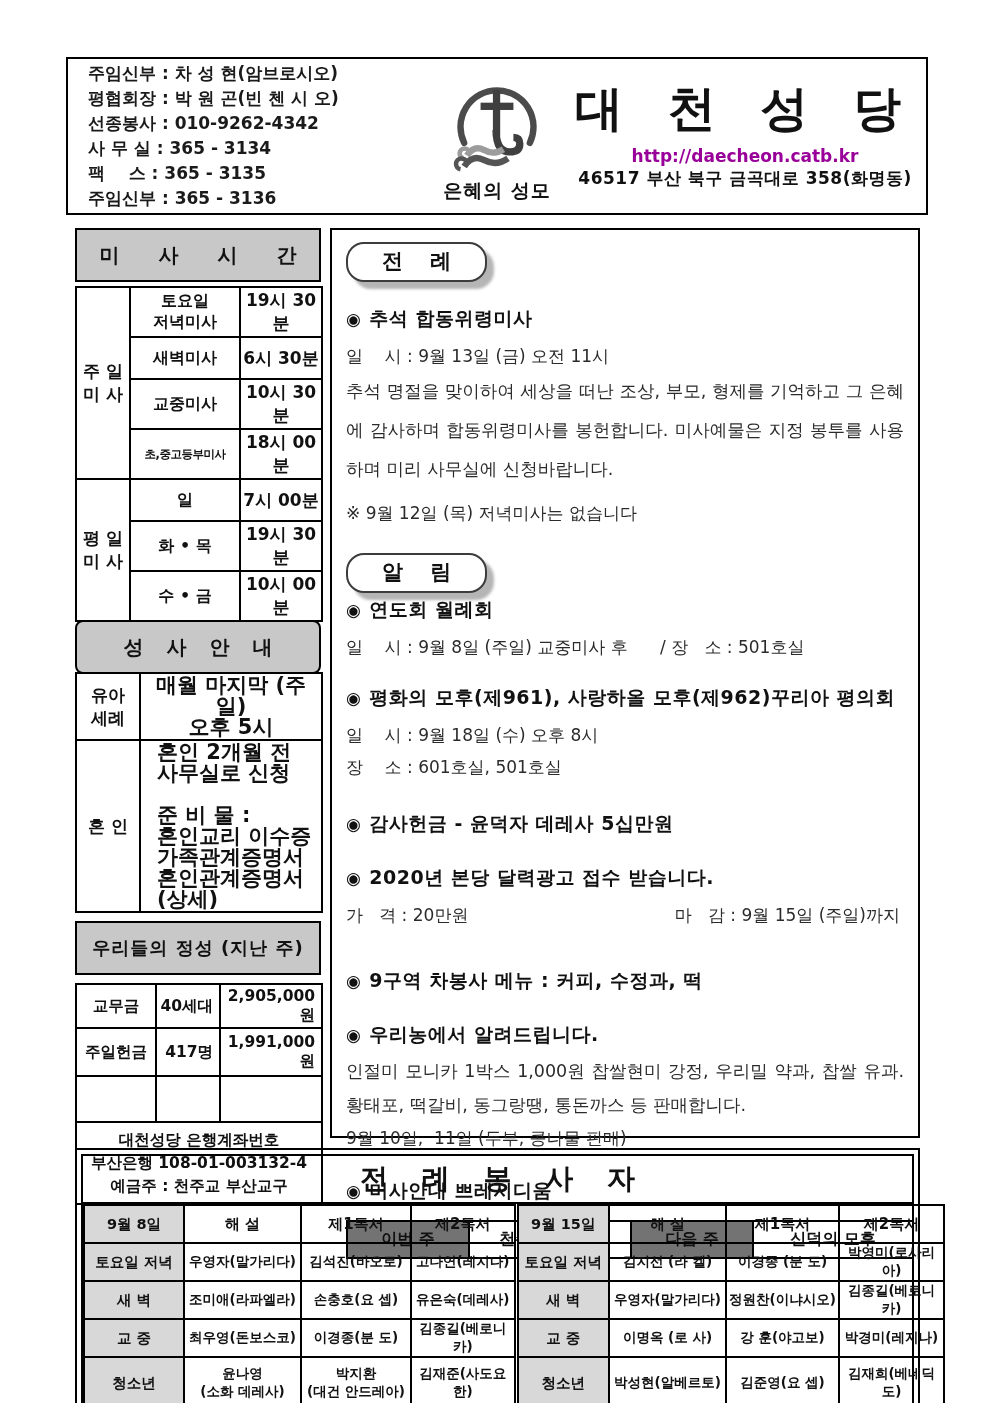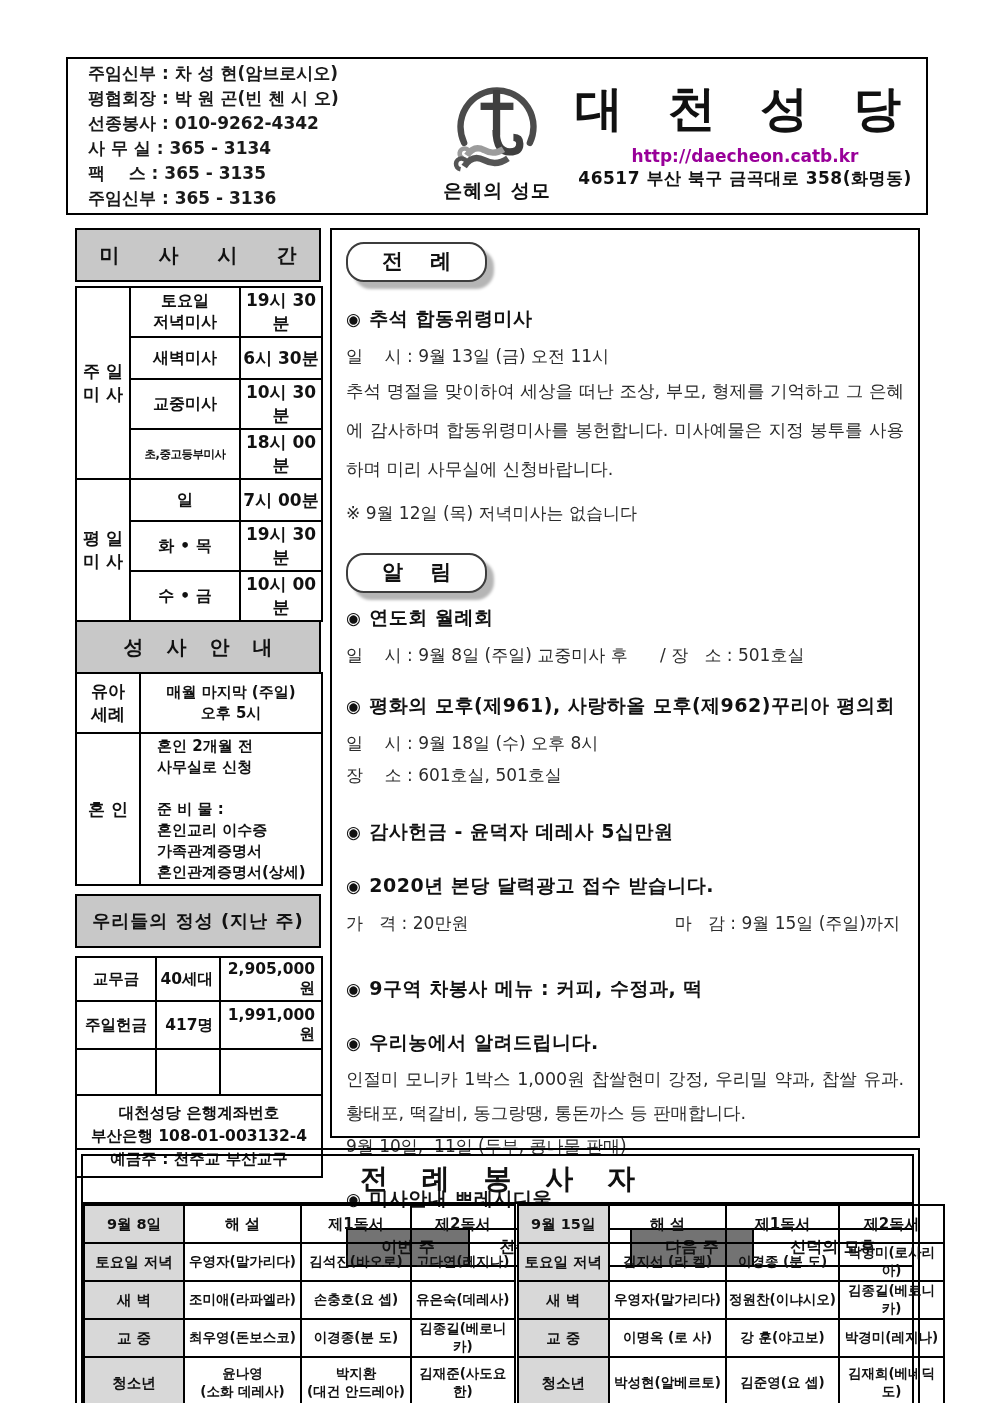--- a/index.html
+++ b/index.html
@@ -24,30 +24,30 @@
   .address{font-size:17px;font-weight:bold;margin-top:1px;letter-spacing:0.5px;}
 
   
   .sidebar{position:absolute;left:75px;top:228px;width:246px;}
   .gray-head{
     border:2px solid #000;background:#c8c8c8;height:50px;
     display:flex;align-items:center;justify-content:center;
     font-size:20px;font-weight:bold;
   }
   .ls16{letter-spacing:16px;text-indent:16px;}
-  .ls8{letter-spacing:8px;text-indent:8px;}
+  .ls8{letter-spacing:8px;text-indent:8px;border-radius:8px;}
   .gray-head.small{font-size:18px;letter-spacing:1px;text-indent:0;}
   table.side{border-collapse:collapse;width:246px;table-layout:fixed;}
   table.side td{border:2px solid #000;font-weight:bold;text-align:center;vertical-align:middle;padding:1px 2px;}
   .mass td{font-size:16px;}
   .mass .mtime{font-size:17px;}
   .mass .grp{font-size:17px;}
   .mass .tiny{font-size:11.5px;letter-spacing:-0.5px;}
   .sac .lab{font-size:17px;}
-  .sac .val{font-size:15px;line-height:21px;}
+  .sac .val{font-size:21px;line-height:21px;}
   .sac .val.left{text-align:left;padding-left:16px;}
   .off td{font-size:15.5px;}
   .off .amt,.off .cnt{text-align:right;padding-right:6px;}
   .bank{font-size:15px;line-height:23px;text-align:center;font-weight:bold;}
   .gap4{height:4px;}
   .gap8{height:8px;}
   .flush{margin-top:-2px;}
 
   
   .main-col{
@@ -239,21 +239,21 @@
   <div class="item-h">
     <span class="blt">◉</span><span>추석 합동위령미사</span>
   </div>
   <div class="bodyline sp">일    시 : 9월 13일 (금) 오전 11시</div>
   <div class="para">추석 명절을 맞이하여 세상을 떠난 조상, 부모, 형제를 기억하고 그 은혜에 감사하며 합동위령미사를 봉헌합니다. 미사예물은 지정 봉투를 사용하며 미리 사무실에 신청바랍니다.</div>
   <div class="bodyline sp">※ 9월 12일 (목) 저녁미사는 없습니다</div>
 
   <div style="height:26px"></div>
   <div class="badge">알 림</div>
 
-  <div class="item-h" style="margin-top:12px">
+  <div class="item-h" style="margin-top:4px">
     <span class="blt">◉</span><span>연도회 월례회</span>
   </div>
   <div class="bodyline sp">일    시 : 9월 8일 (주일) 교중미사 후      / 장   소 : 501호실</div>
 
   <div class="item-h">
     <span class="blt">◉</span><span>평화의 모후(제961), 사랑하올 모후(제962)꾸리아 평의회</span>
   </div>
   <div class="bodyline sp">일    시 : 9월 18일 (수) 오후 8시</div>
   <div class="bodyline sp" style="margin-top:4px">장    소 : 601호실, 501호실</div>
 

